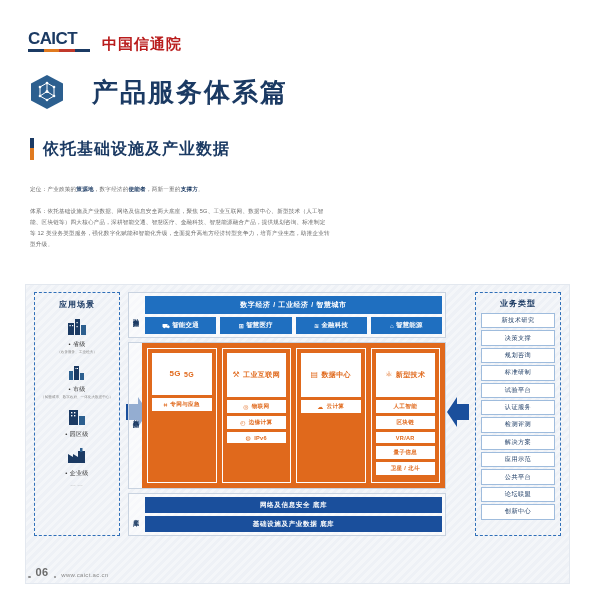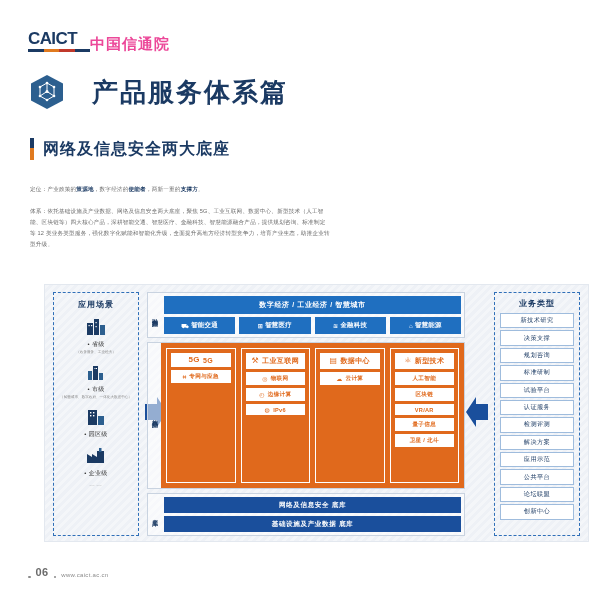--- a/index.html
+++ b/index.html
@@ -5,29 +5,29 @@
   * { box-sizing: border-box; margin: 0; padding: 0; }
   html, body {
     width: 600px; height: 600px;
     font-family: "Liberation Sans", "DejaVu Sans", sans-serif;
     background: #ffffff;
     overflow: hidden;
   }
   .page { position: relative; width: 600px; height: 600px; background: #fff; }
 
   
-  .logo-row { position: absolute; left: 28px; top: 30px; display: flex; align-items: flex-end; gap: 0; }
+  .logo-row { position: absolute; left: 28px; top: 30px; display: flex; align-items: flex-end; gap: 12px; }
   .logo-mark { position: relative; }
   .logo-caict {
     font-size: 17px; font-weight: bold; letter-spacing: -0.6px;
     color: #1b3a63; line-height: 1;
   }
   .logo-underline { display: flex; height: 3px; margin-top: 2px; width: 62px; }
   .logo-underline i { flex: 1; display: block; }
-  .logo-cn { font-size: 15px; font-weight: bold; color: #ec4899; line-height: 1; letter-spacing: 1px; padding-bottom: 1px; }
+  .logo-cn { font-size: 15px; font-weight: bold; color: #b91c1c; line-height: 1; letter-spacing: 1px; padding-bottom: 1px; }
 
   
   .title-row { position: absolute; left: 30px; top: 74px; display: flex; align-items: center; gap: 28px; }
   .hex-icon { width: 34px; height: 36px; position: relative; }
   .hex-icon svg { display: block; }
   .main-title {
     font-size: 26px; font-weight: bold; color: #1b3a63;
     letter-spacing: 2px; line-height: 1;
   }
 
@@ -39,21 +39,21 @@
   .sub-title { font-size: 16px; font-weight: bold; color: #1b3a63; letter-spacing: 1px; line-height: 22px; }
 
   
   .para { position: absolute; left: 30px; width: 300px; font-size: 5.6px; color: #6b6b6b; line-height: 11px; letter-spacing: 0.2px; }
   .para b { color: #1b3a63; font-weight: bold; }
   .p1 { top: 184px; }
   .p2 { top: 206px; }
 
   
   .diagram {
-    position: absolute; left: 44px; top: 284px; width: 545px; height: 258px;
+    position: absolute; left: 25px; top: 284px; width: 545px; height: 300px;
     background: repeating-linear-gradient(135deg, #f4f6f9 0 3px, #eef1f6 3px 6px);
     border: 1px solid #e3e8ef;
   }
 
   
   .scenarios {
     position: absolute; left: 8px; top: 7px; width: 86px; height: 244px;
     border: 1px dashed #2f6fb8;
     display: flex; flex-direction: column; align-items: center; padding-top: 6px;
   }
@@ -99,21 +99,21 @@
   
   .core-band { flex: 1; }
   .core-band .band-body { background: #e0691c; flex-direction: row; gap: 5px; padding: 5px; }
   .core-col {
     flex: 1; background: #e0691c; border: 1px solid #ffffff;
     padding: 4px; display: flex; flex-direction: column; gap: 3px;
   }
   .core-head {
     background: #fff; color: #e0691c; font-size: 7px; font-weight: bold;
     display: flex; align-items: center; justify-content: center; gap: 3px;
-    padding: 3px 0; letter-spacing: .4px;
+    padding: 17px 0; letter-spacing: .4px;
   }
   .core-head .gi { font-size: 8px; line-height: 1; }
   .core-sub {
     background: #fff; color: #e0691c; font-size: 5.6px; font-weight: bold;
     display: flex; align-items: center; justify-content: center; gap: 3px;
     padding: 2.5px 0; letter-spacing: .3px;
   }
   .core-sub.plain { justify-content: center; }
   .core-sub .gi { font-size: 6px; line-height: 1; }
 
@@ -183,21 +183,21 @@
       </svg>
     </span>
     <span class="main-title">产品服务体系篇</span>
   </div>
 
   <div class="sub-row">
     <span class="sub-bar">
         <i></i>
         <i></i>
       </span>
-    <span class="sub-title">网络及信息安全两大底座</span>
+    <span class="sub-title">依托基础设施及产业数据</span>
   </div>
 
   <div class="para p1" id="para1"><span>定位：产业政策的</span><b>策源地</b><span>，数字经济的</span><b>使能者</b><span>，两新一重的</span><b>支撑方</b><span>。</span></div>
   <div class="para p2" id="para2"><span>体系：依托基础设施及产业数据、网络及信息安全两大底座，聚焦 5G、工业互联网、数据中心、新型技术（人工智能、区块链等）四大核心产品，深耕智能交通、智慧医疗、金融科技、智慧能源融合产品，提供规划咨询、标准制定等 12 类业务类型服务，强化数字化赋能和智能化升级，全面提升高地方经济转型竞争力，培育产业生态，助推企业转型升级。</span></div>
 
   <div class="diagram">
 
     <div class="scenarios">
       <div class="panel-head">应用场景</div>
       <div id="scenario-list" style="width:100%;display:flex;flex-direction:column;align-items:center;">

